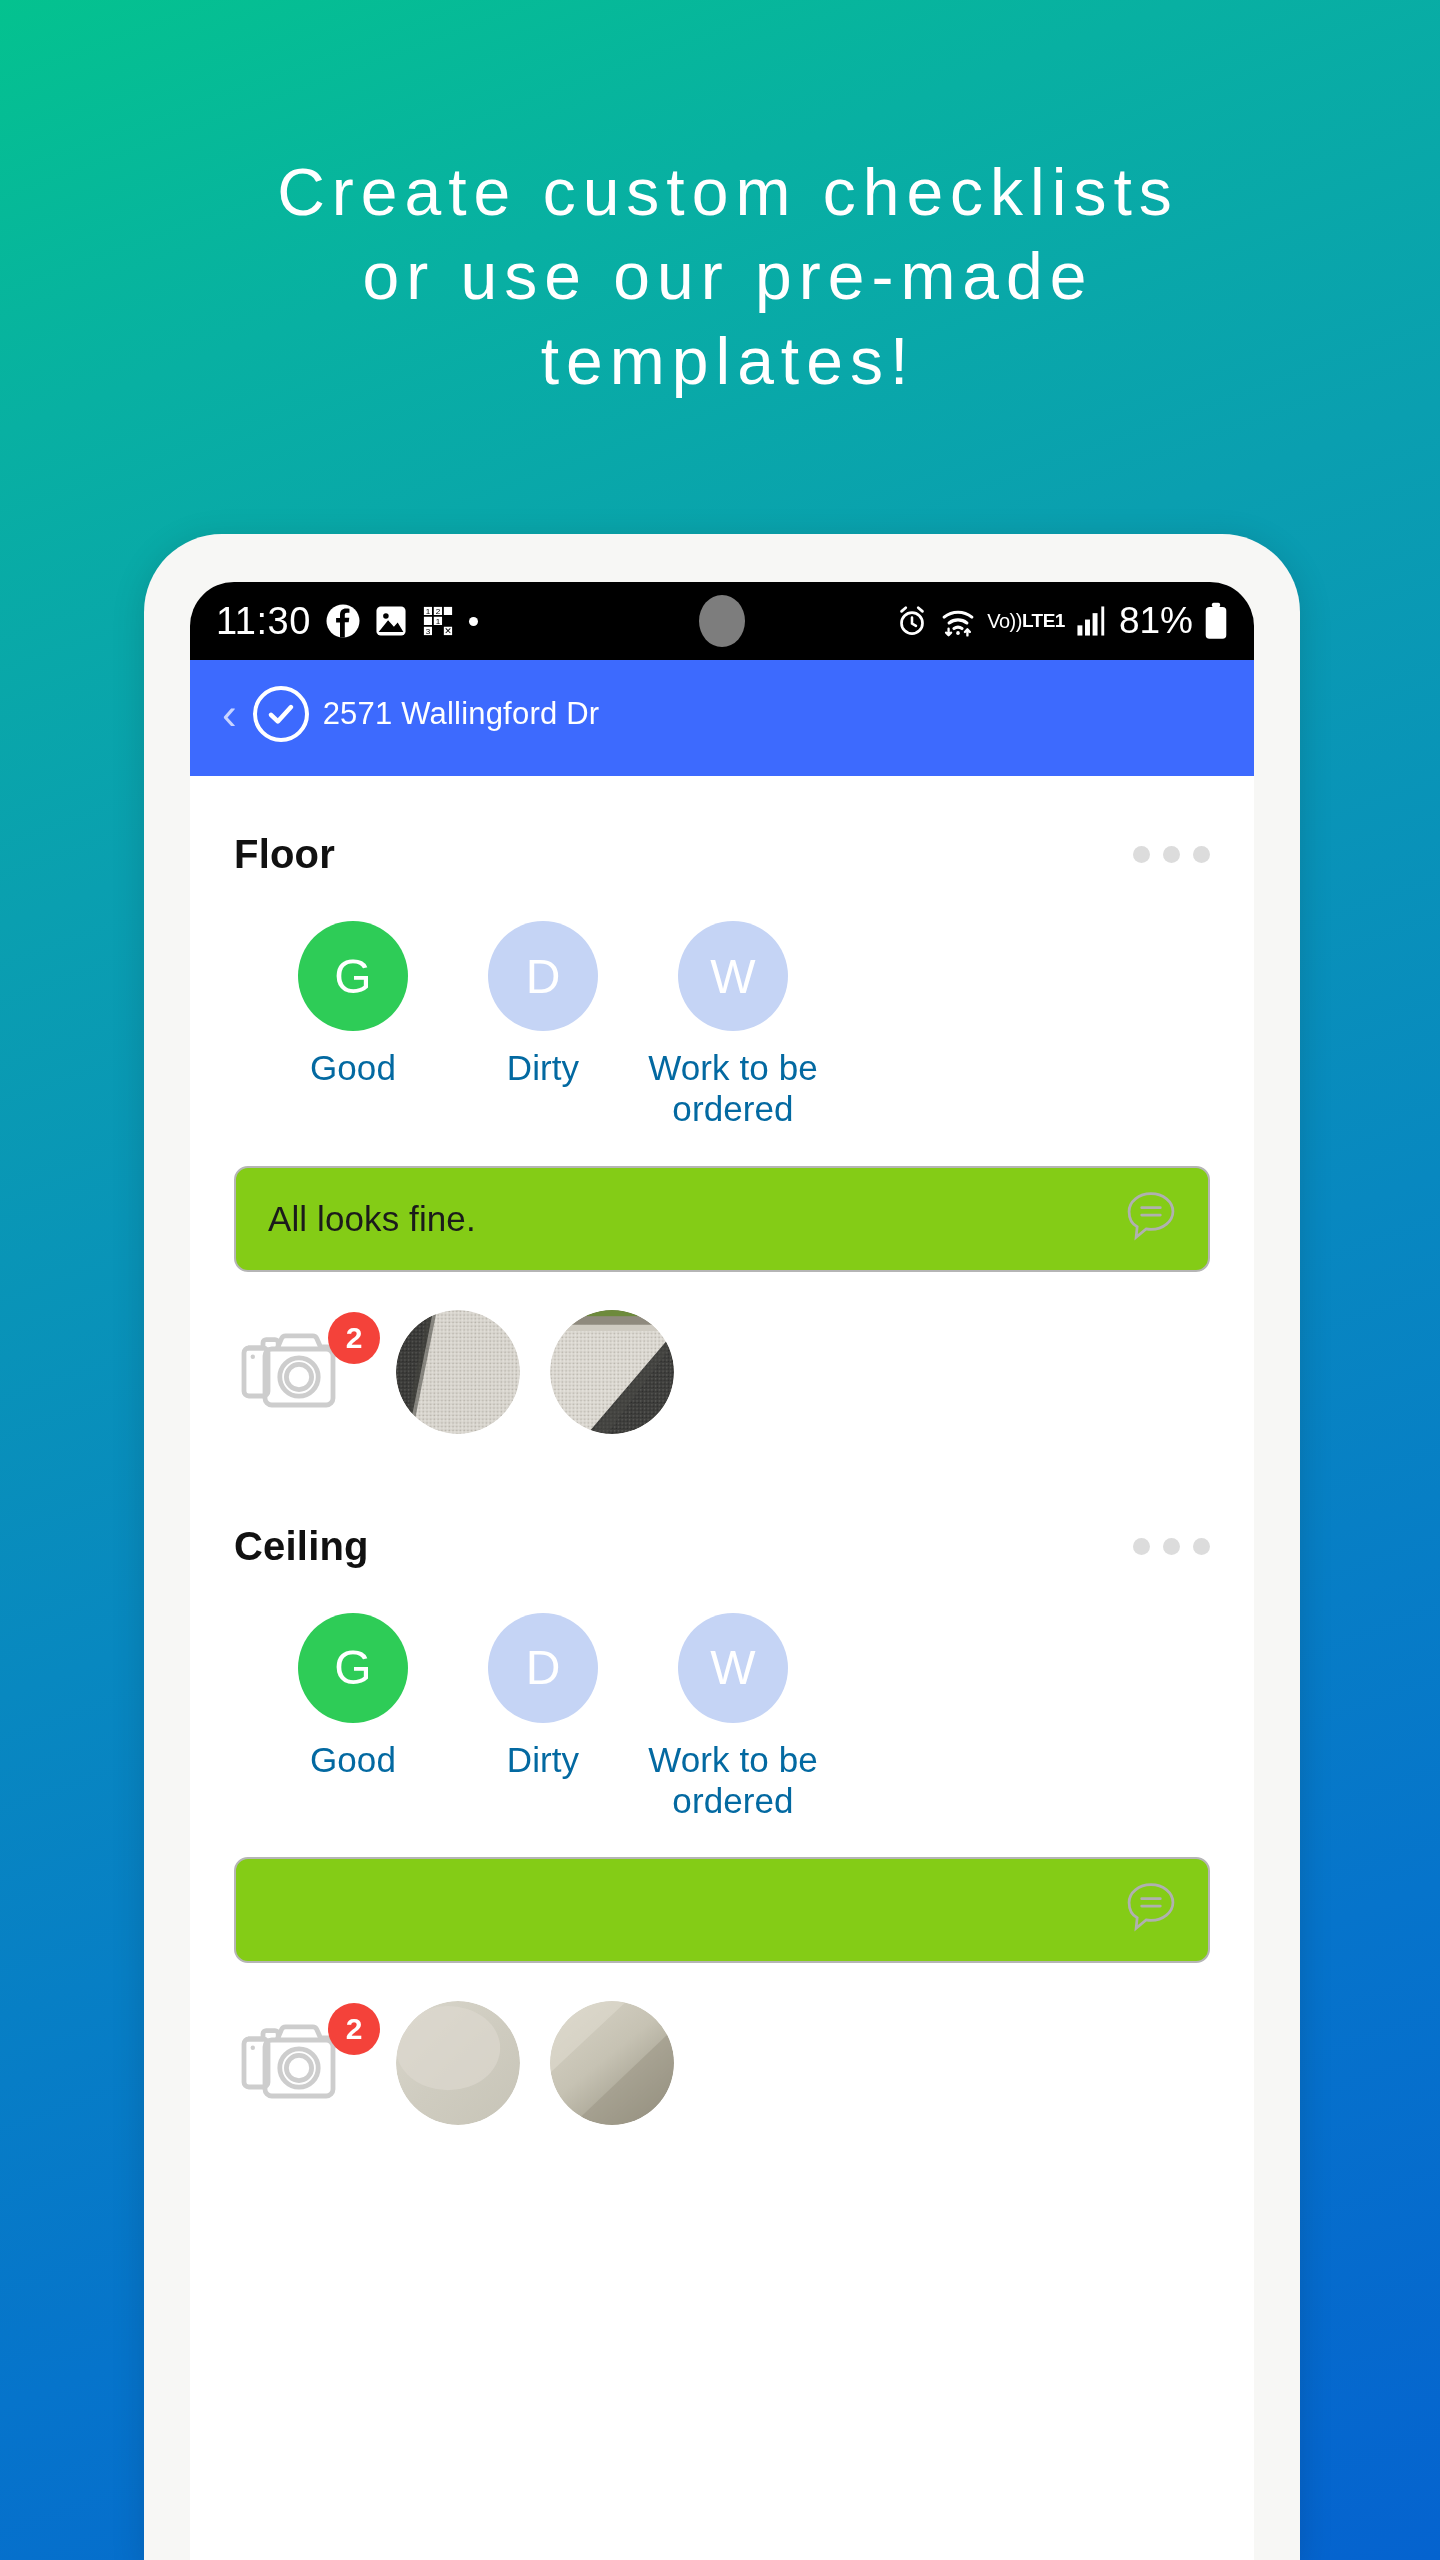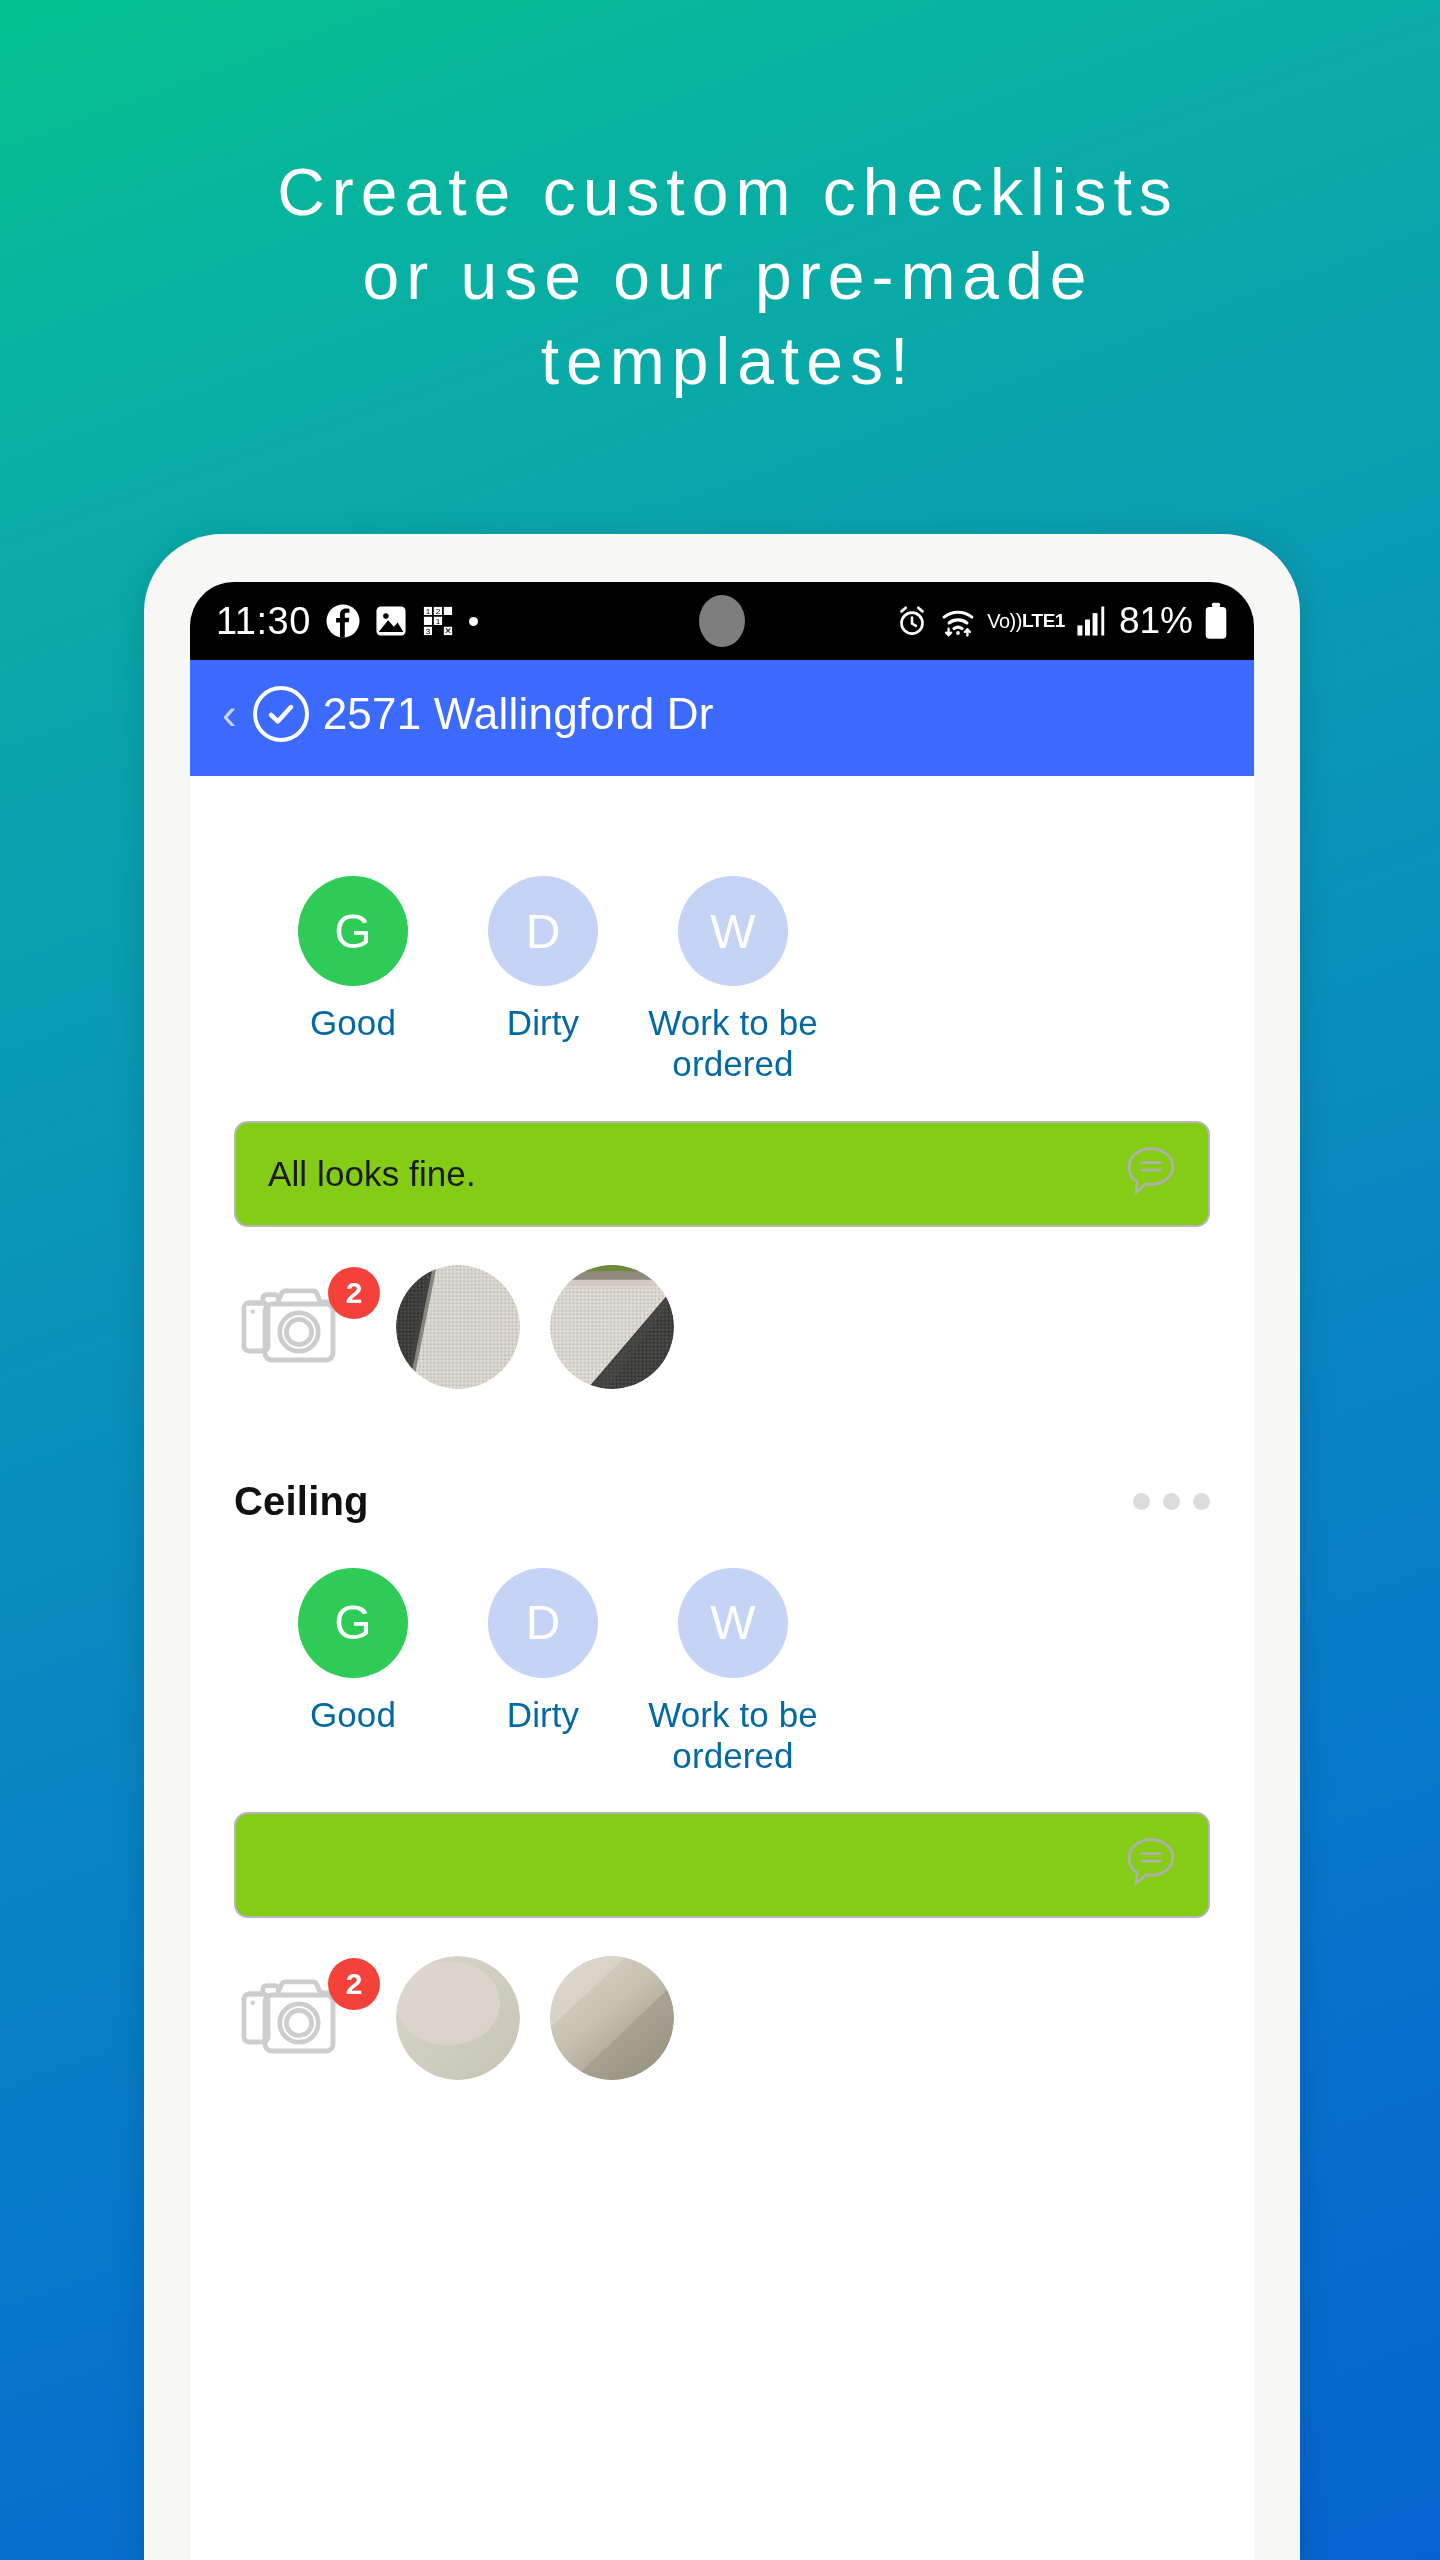--- a/index.html
+++ b/index.html
@@ -55,21 +55,21 @@
 
   
   .appheader { background:#3d6afe; padding:26px 0 34px 0; }
   .hdr-row1 { display:flex; align-items:center; padding:0 32px; gap:14px; }
   .back-chev { color:#c8d4ff; font-size:44px; line-height:1; margin-right:2px; }
   .check-circle {
     width:56px; height:56px; border-radius:50%;
     border:4px solid #ffffff; display:flex; align-items:center; justify-content:center;
     flex:0 0 auto;
   }
-  .hdr-title { color:#ffffff; font-size:44px; font-weight:400; letter-spacing:.2px; }
+  .hdr-title { color:#ffffff; font-size:31px; font-weight:400; letter-spacing:.2px; }
   .hdr-sub {
     color:#ffffff; font-size:44px; font-weight:700;
     padding:46px 44px 0 44px; letter-spacing:.2px;
   }
 
   
   .sheet { background:#ffffff; padding:0 0 40px 0; }
   .section { padding:56px 44px 0 44px; }
   .sec-head { display:flex; align-items:flex-start; }
   .sec-title { font-size:40px; font-weight:700; color:#111111; letter-spacing:.2px; }
@@ -192,20 +192,28 @@
             <path d="M4.5 12.6 9.6 17.6 19.5 6.8" stroke="#ffffff" stroke-width="3.4" fill="none" stroke-linecap="round" stroke-linejoin="round"></path>
           </svg>
         </span>
         <span class="hdr-title">2571 Wallingford Dr</span>
       </div>
     </div>
 
     <div class="sheet">
 
       <div class="section">
+        <div class="sec-head">
+          <span class="sec-title">Floor</span>
+          <span class="kebab">
+              <i></i>
+              <i></i>
+              <i></i>
+            </span>
+        </div>
 
         <div class="options">
           <div class="opt">
             <div class="bubble sel">G</div>
             <div class="opt-label">Good</div>
           </div>
           <div class="opt">
             <div class="bubble unsel">D</div>
             <div class="opt-label">Dirty</div>
           </div>

